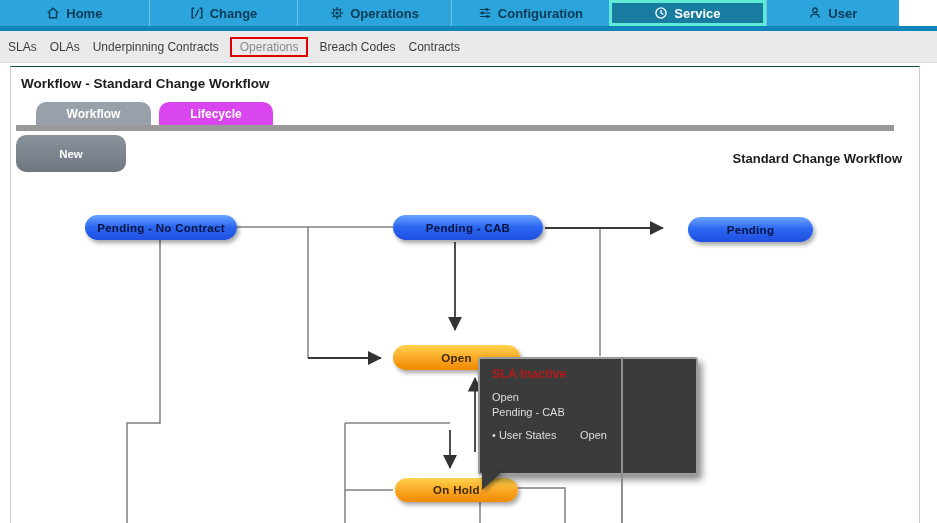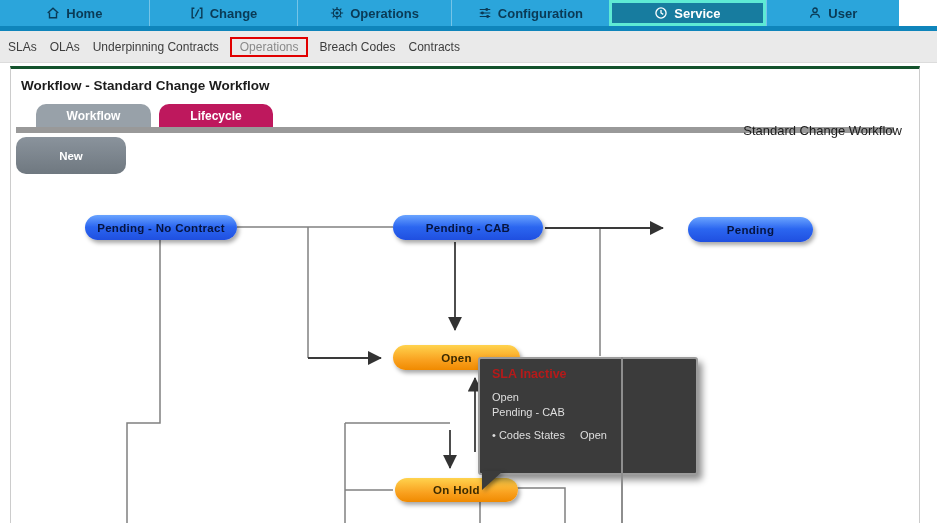--- a/index.html
+++ b/index.html
@@ -34,43 +34,43 @@
     font-size:12px;color:#3d3d3d;border-bottom:1px solid #dcdcdc;z-index:8;
   }
   .submenu-item{white-space:nowrap;cursor:pointer;}
   .submenu-item.highlighted{
     color:#8a8a8a;border:2px solid #E10000;padding:1px 8px;margin:-3px -2px;
   }
   
   .panel{
     position:absolute;left:10px;top:66px;width:910px;height:457px;box-sizing:border-box;
     background:#ffffff;border-left:1px solid #cccccc;border-right:1px solid #cccccc;
-    border-top:3px solid #14532d;
+    border-top:1px solid #14532d;
   }
   .page-title{
     position:absolute;left:10px;top:9px;font-size:13.5px;font-weight:bold;color:#1c1c1c;
   }
   .tab{
     position:absolute;top:35px;height:23px;box-sizing:border-box;
     border-radius:10px 10px 0 0;color:#ffffff;font-weight:bold;font-size:12px;
     display:flex;align-items:center;justify-content:center;cursor:pointer;
   }
   .tab-workflow{left:25px;width:115px;background:#98A1A9;}
-  .tab-lifecycle{left:148px;width:114px;background:#be185d;}
+  .tab-lifecycle{left:148px;width:114px;background:#d946ef;}
   .tab-bar{
     position:absolute;left:5px;top:58px;width:878px;height:6px;background:#999999;
   }
   .new-button{
     position:absolute;left:5px;top:68px;width:110px;height:37px;
     background:linear-gradient(180deg,#8A939C,#6F7880);border-radius:10px;
     color:#ffffff;font-weight:bold;font-size:11.5px;
     display:flex;align-items:center;justify-content:center;cursor:pointer;
   }
   .workflow-name{
-    position:absolute;right:17px;top:54px;font-size:13px;font-weight:normal;color:#1c1c1c;
+    position:absolute;right:17px;top:84px;font-size:13px;font-weight:bold;color:#1c1c1c;
   }
   
   .diagram{position:absolute;left:0;top:0;width:937px;height:523px;pointer-events:none;padding-left:48px;}
   .diagram svg.lines{position:absolute;left:0;top:0;z-index:20;}
   .node{
     position:absolute;z-index:25;box-sizing:border-box;border-radius:13px;
     display:flex;align-items:center;justify-content:center;
     font-weight:bold;font-size:11.5px;letter-spacing:.3px;
     box-shadow:2px 3px 4px rgba(0,0,0,.35);pointer-events:auto;cursor:pointer;
   }
@@ -222,19 +222,19 @@
   <div class="node orange" style="left:395px;top:478px;width:123px;height:24px">On Hold</div>
 
   <div class="tooltip">
     <div class="tooltip-tail"></div>
     <div class="tooltip-title">SLA Inactive</div>
     <div class="tt-row">
       <span class="tt-values">Open
 Pending - CAB</span>
     </div>
     <div class="tt-row">
-      <span class="tt-label"><span>•</span> <span>Codes States</span></span>
+      <span class="tt-label"><span>•</span> <span>User States</span></span>
       <span class="tt-values">Open</span>
     </div>
   </div>
 
   <div class="over-line"></div>
 </div>
 
 </body></html>

